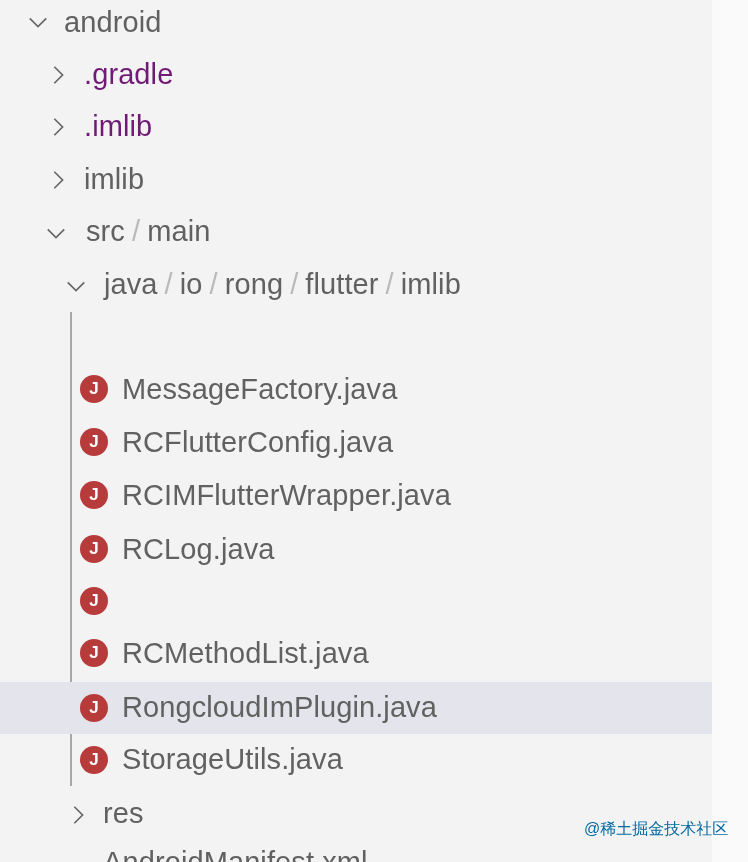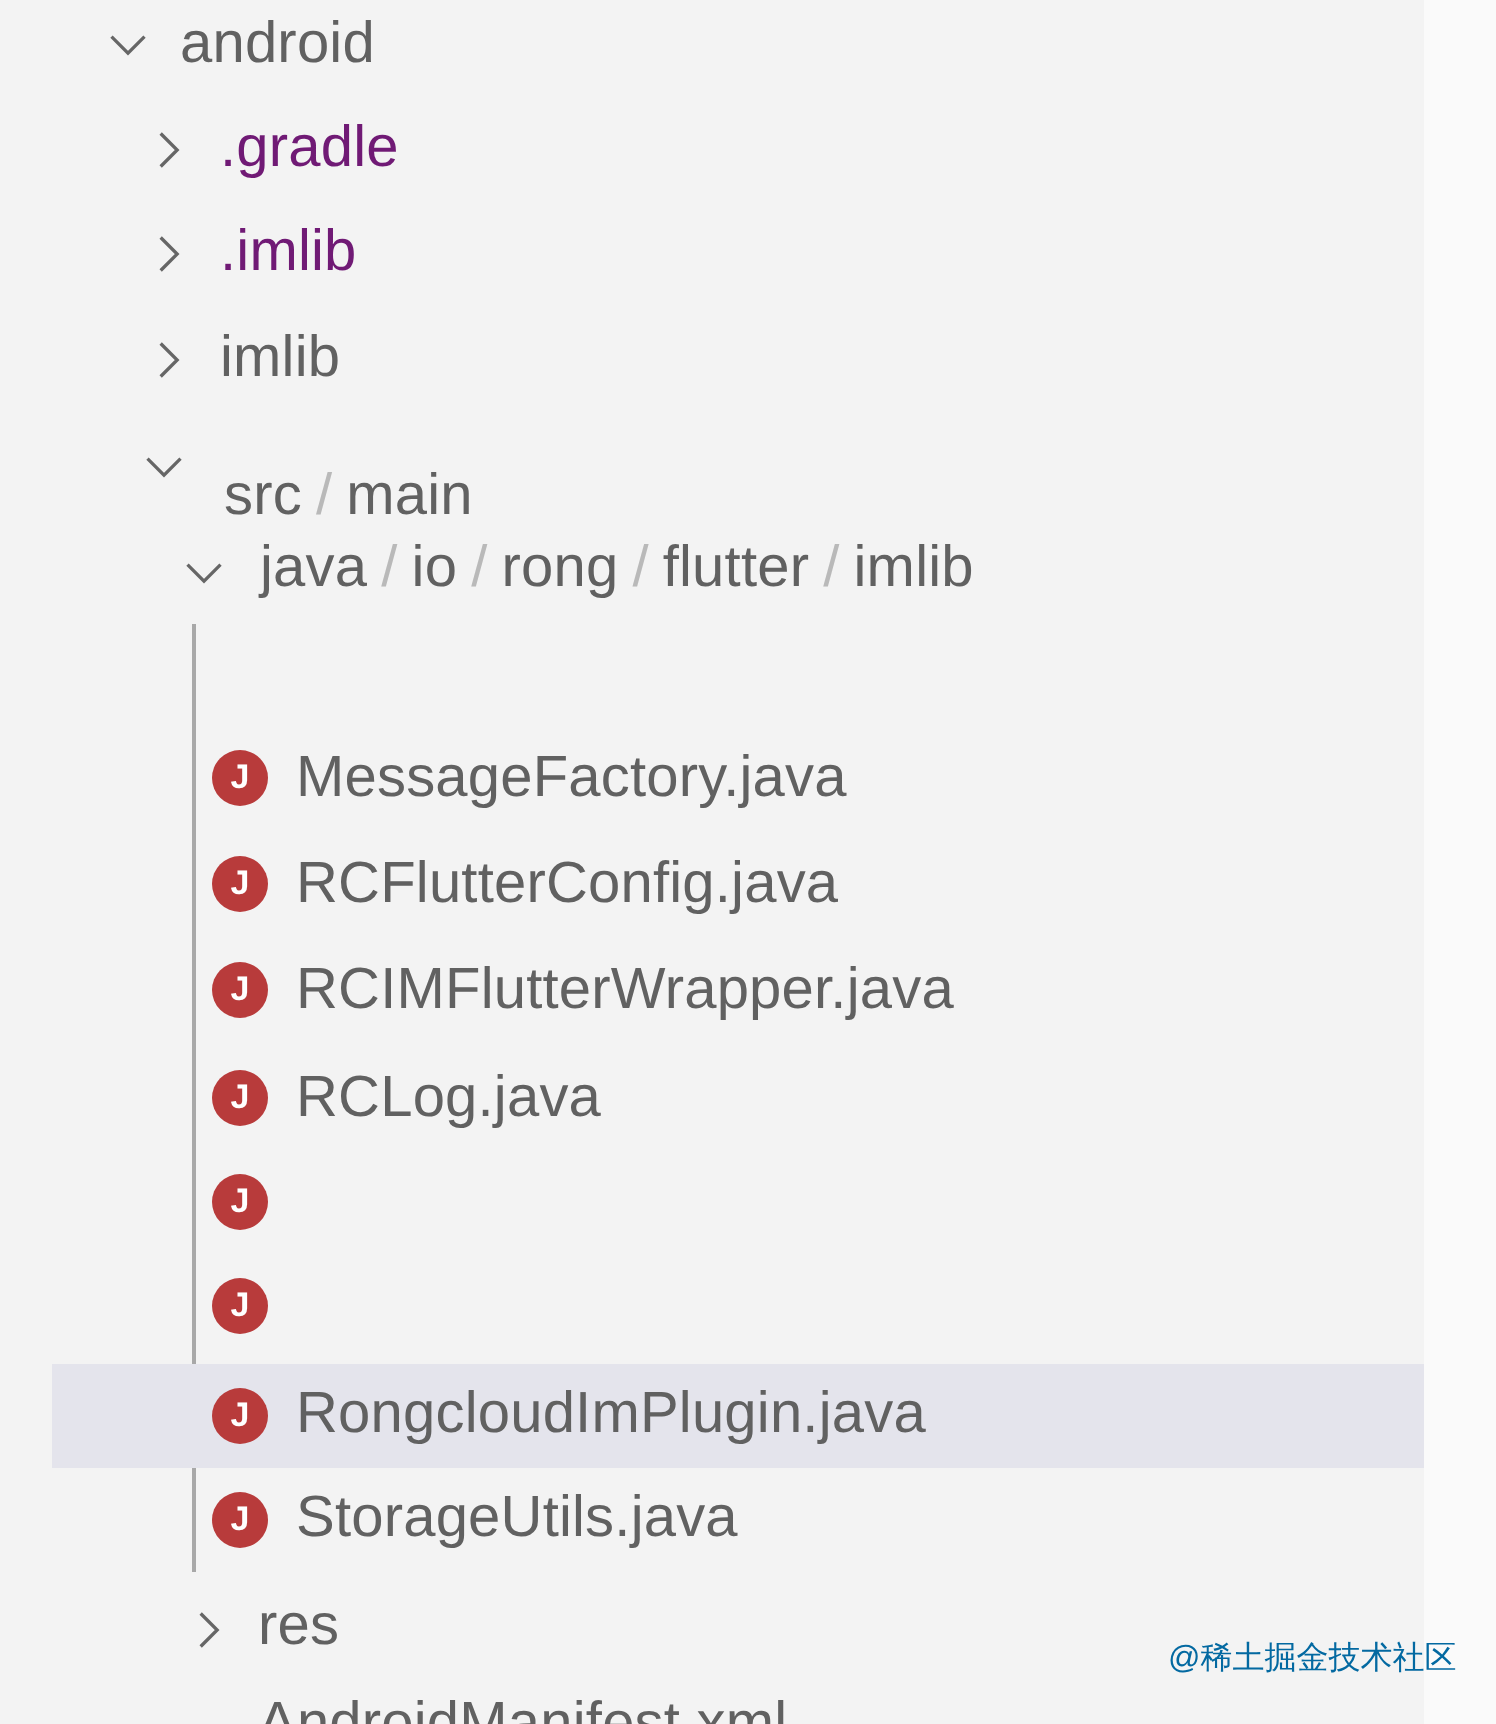--- a/index.html
+++ b/index.html
@@ -1,18 +1,18 @@
 <!DOCTYPE html>
 <html><head>
 <meta charset="utf-8">
 <style>
   html, body { margin:0; padding:0; }
   body { width:748px; height:862px; overflow:hidden; background:#f3f3f3; position:relative;
          font-family:"Liberation Sans", "DejaVu Sans", sans-serif; }
-  .panel { position:absolute; left:0; top:0; width:712px; height:862px; background:#f3f3f3;margin-left:26px; }
+  .panel { position:absolute; left:0; top:0; width:712px; height:862px; background:#f3f3f3; }
   .scroll-strip { position:absolute; left:712px; top:0; width:36px; height:862px; background:#fafafa; }
   .row { position:absolute; left:0; width:712px; height:52px; display:flex; align-items:center; }
   .row.selected { background:#e4e4ec; }
   .chev { position:absolute; width:24px; height:24px; display:flex; align-items:center; justify-content:center; }
   .chev svg { width:22px; height:22px; }
   .label { position:absolute; font-size:29px; color:#616161; white-space:nowrap; letter-spacing:0.1px; }
   .label.dim { color:#701a75; }
   .sep { color:#b9b9b9; margin:0 7px; }
   .jicon { position:absolute; width:28px; height:28px; border-radius:50%; background:#b83b3b;
            color:#fff; font-weight:bold; font-size:17px; display:flex; align-items:center; justify-content:center; }
@@ -59,21 +59,21 @@
     </span>
     <span class="label" style="left:84px;top:8px;">imlib</span>
   </div>
 
   <div class="row" style="top:207px;">
     <span class="chev" style="left:44px;top:14px;">
       <svg viewBox="0 0 24 24">
           <polyline points="3,8 12,17 21,8" fill="none" stroke="#666" stroke-width="1.8"></polyline>
         </svg>
     </span>
-    <span class="label" style="left:86px;top:25px;">
+    <span class="label" style="left:86px;top:8px;">
       <span>src</span><span class="sep">/</span><span>main</span>
     </span>
   </div>
 
   <div class="row" style="top:260px;">
     <span class="chev" style="left:64px;top:14px;">
       <svg viewBox="0 0 24 24">
           <polyline points="3,8 12,17 21,8" fill="none" stroke="#666" stroke-width="1.8"></polyline>
         </svg>
     </span>
@@ -99,20 +99,21 @@
   </div>
   <div class="row" style="top:525px;">
     <span class="jicon" style="left:80px;top:10px;">J</span>
     <span class="label" style="left:122px;top:8px;">RCLog.java</span>
   </div>
   <div class="row" style="top:577px;">
     <span class="jicon" style="left:80px;top:10px;">J</span>
   </div>
   <div class="row" style="top:629px;">
     <span class="jicon" style="left:80px;top:10px;">J</span>
+    <span class="label" style="left:122px;top:8px;">RCMethodList.java</span>
   </div>
   <div class="row selected" style="top:682px;">
     <span class="jicon" style="left:80px;top:12px;">J</span>
     <span class="label" style="left:122px;top:9px;">RongcloudImPlugin.java</span>
   </div>
   <div class="row" style="top:735px;">
     <span class="jicon" style="left:80px;top:11px;">J</span>
     <span class="label" style="left:122px;top:8px;">StorageUtils.java</span>
   </div>
 

